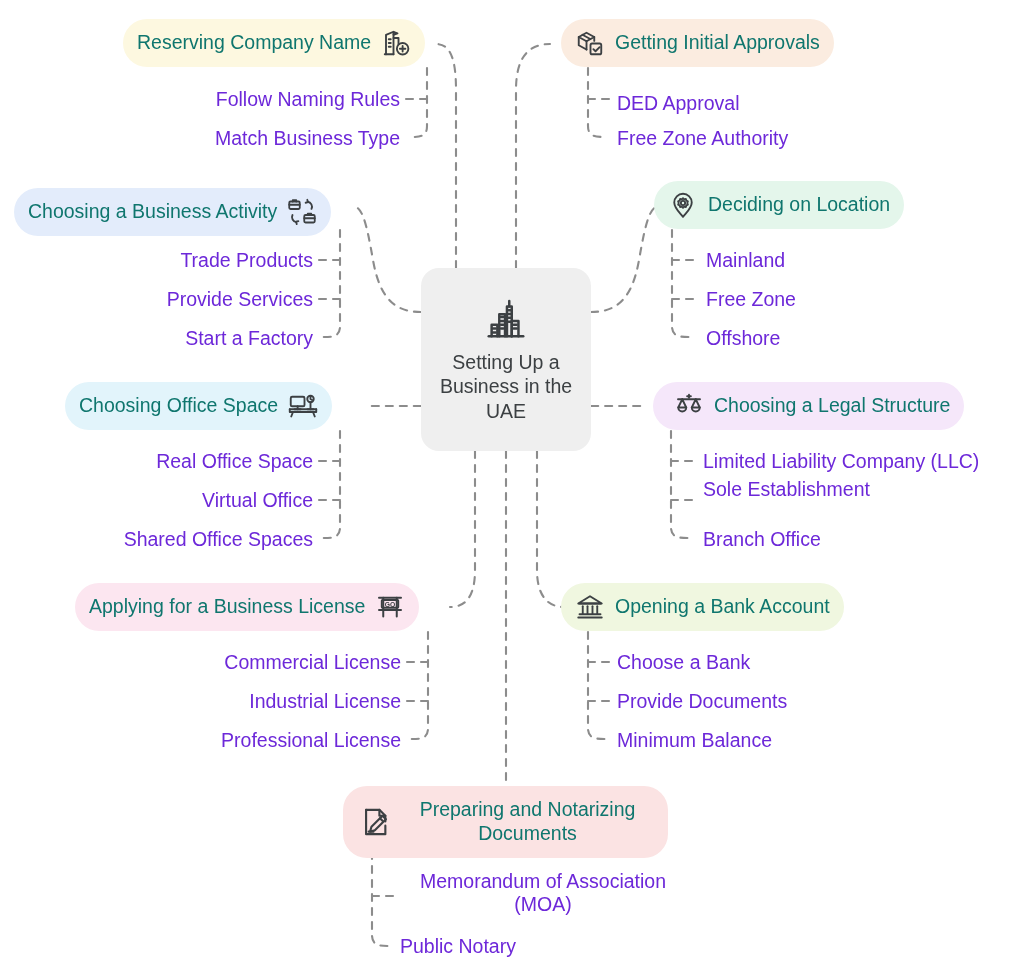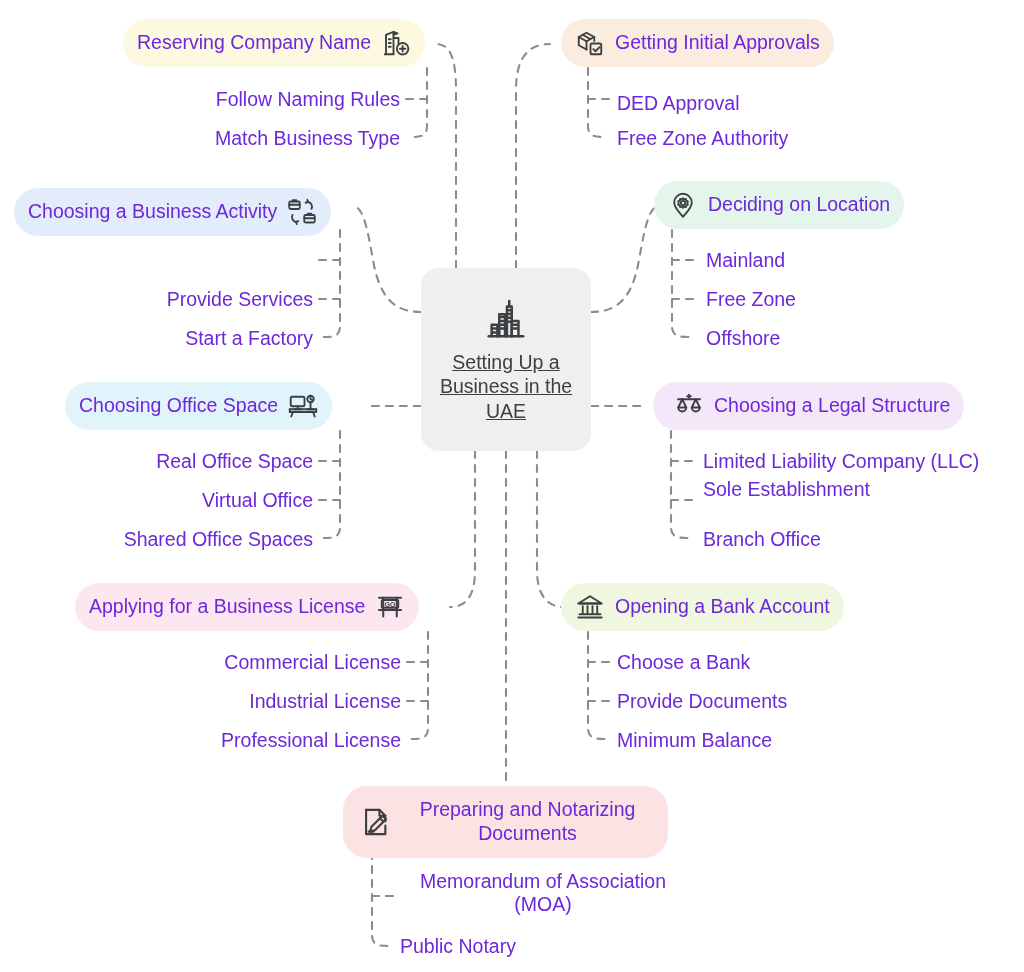--- a/index.html
+++ b/index.html
@@ -16,38 +16,37 @@
 
   
   .node{
     position:absolute;
     display:flex;align-items:center;gap:10px;
     border-radius:24px;
     padding:9px 14px;
     box-sizing:border-box;
     font-size:19.5px;
     line-height:1.22;
-    color:#6d28d9;
+    color:#0f766e;
     white-space:nowrap;
   }
   .node .lbl{font-size:19.5px;}
   .node.wrap{white-space:normal;}
   .node.wrap .lbl{text-align:center;white-space:normal;}
 
   .icon{flex:0 0 auto;display:block;}
   .icon svg{display:block;}
 
   
   #central{
     position:absolute;
     left:421px;top:268px;width:170px;height:183px;
     background:#efefef;border-radius:18px;
     display:flex;flex-direction:column;align-items:center;justify-content:center;
     gap:8px;
-    text-decoration:underline;
   }
   #central .ctext{
     font-size:19.5px;line-height:1.26;text-align:center;color:#3c4043;
     padding:0 10px;
   }
 
   
   .leaf{
     position:absolute;
     font-size:19.5px;
@@ -182,20 +181,21 @@
         <rect x="13.8" y="14.4" width="8.4" height="6" rx="1"></rect>
         <path d="M16.6 14.4v-1.1h2.8v1.1"></path>
         <path d="M13.8 17h8.4"></path>
         <path d="M19.6 9.5c1.2-2.4-.4-5.3-3-5.7" stroke-width="1.5"></path>
         <path d="M16.2 2.2l.6 1.9-1.9.5"></path>
         <path d="M4.4 14.4c-1.2 2.4.4 5.3 3 5.7" stroke-width="1.5"></path>
         <path d="M7.8 21.7l-.6-1.9 1.9-.5"></path>
       </svg>
     </span>
   </div>
+  <div class="leaf left" style="left:20px;top:249px;width:293px;">Trade Products</div>
   <div class="leaf left" style="left:20px;top:288px;width:293px;">Provide Services</div>
   <div class="leaf left" style="left:20px;top:327px;width:293px;">Start a Factory</div>
 
   <div class="node" style="left:654px;top:181px;background:#e4f6eb;">
     <span class="icon">
       <svg width="30" height="30" viewBox="0 0 24 24" fill="none" stroke="#3c4043" stroke-width="1.5" stroke-linecap="round" stroke-linejoin="round">
         <path d="M12 21.5c3.6-4.3 7-7.3 7-11.5a7 7 0 1 0-14 0c0 4.2 3.4 7.2 7 11.5z"></path>
         <path d="M12 6.6l1 .9 1.3-.3.4 1.3 1.2.6-.5 1.3.5 1.3-1.2.6-.4 1.3-1.3-.3-1 .9-1-.9-1.3.3-.4-1.3-1.2-.6.5-1.3-.5-1.3 1.2-.6.4-1.3 1.3.3z"></path>
         <circle cx="12" cy="10.4" r="1.7"></circle>
       </svg>

